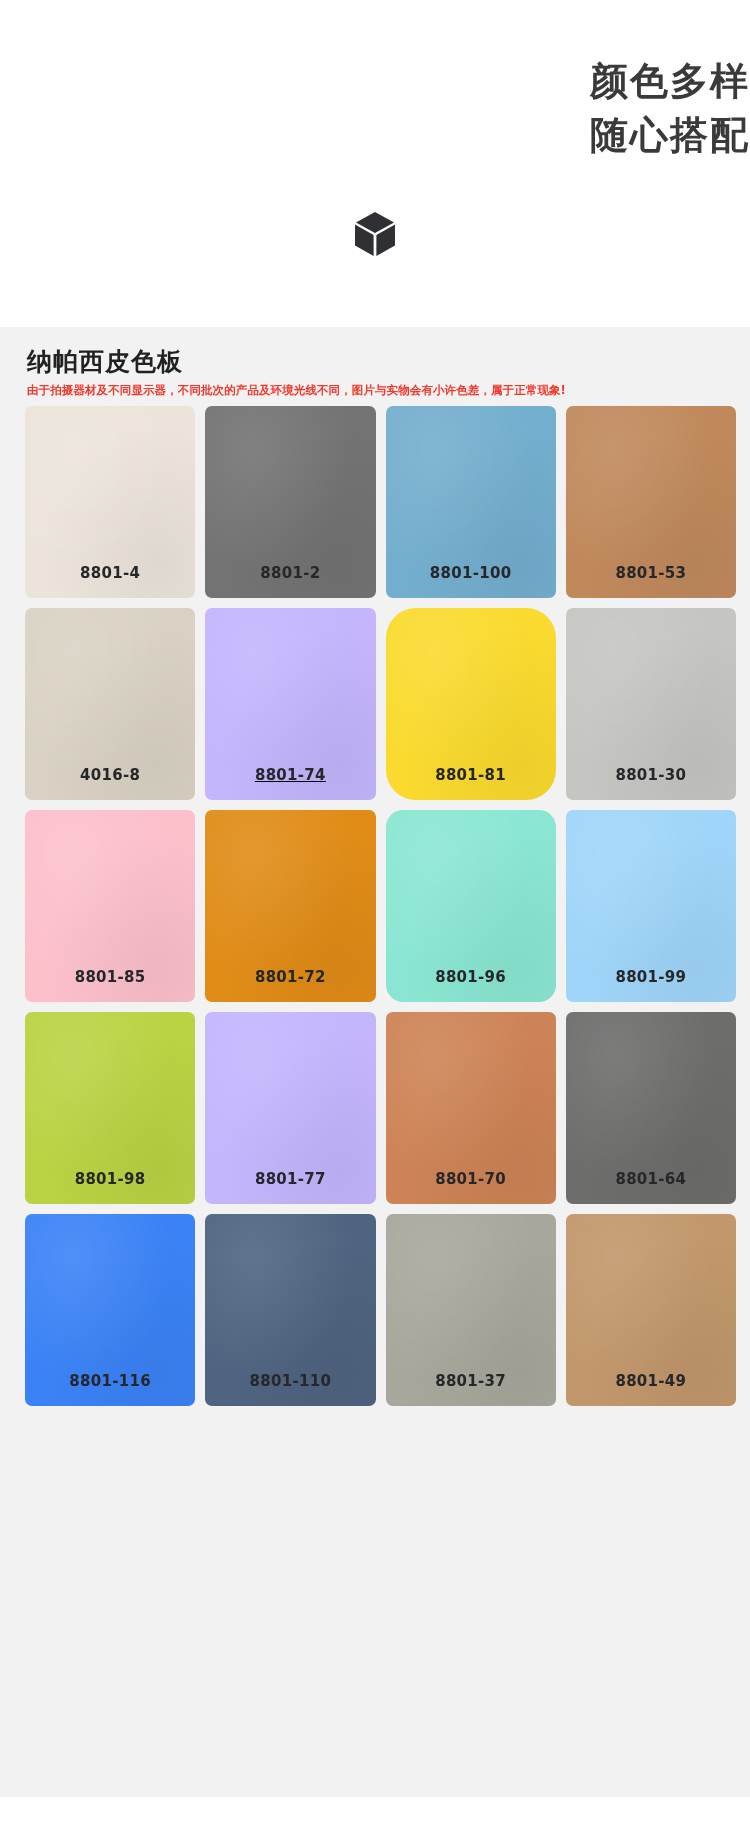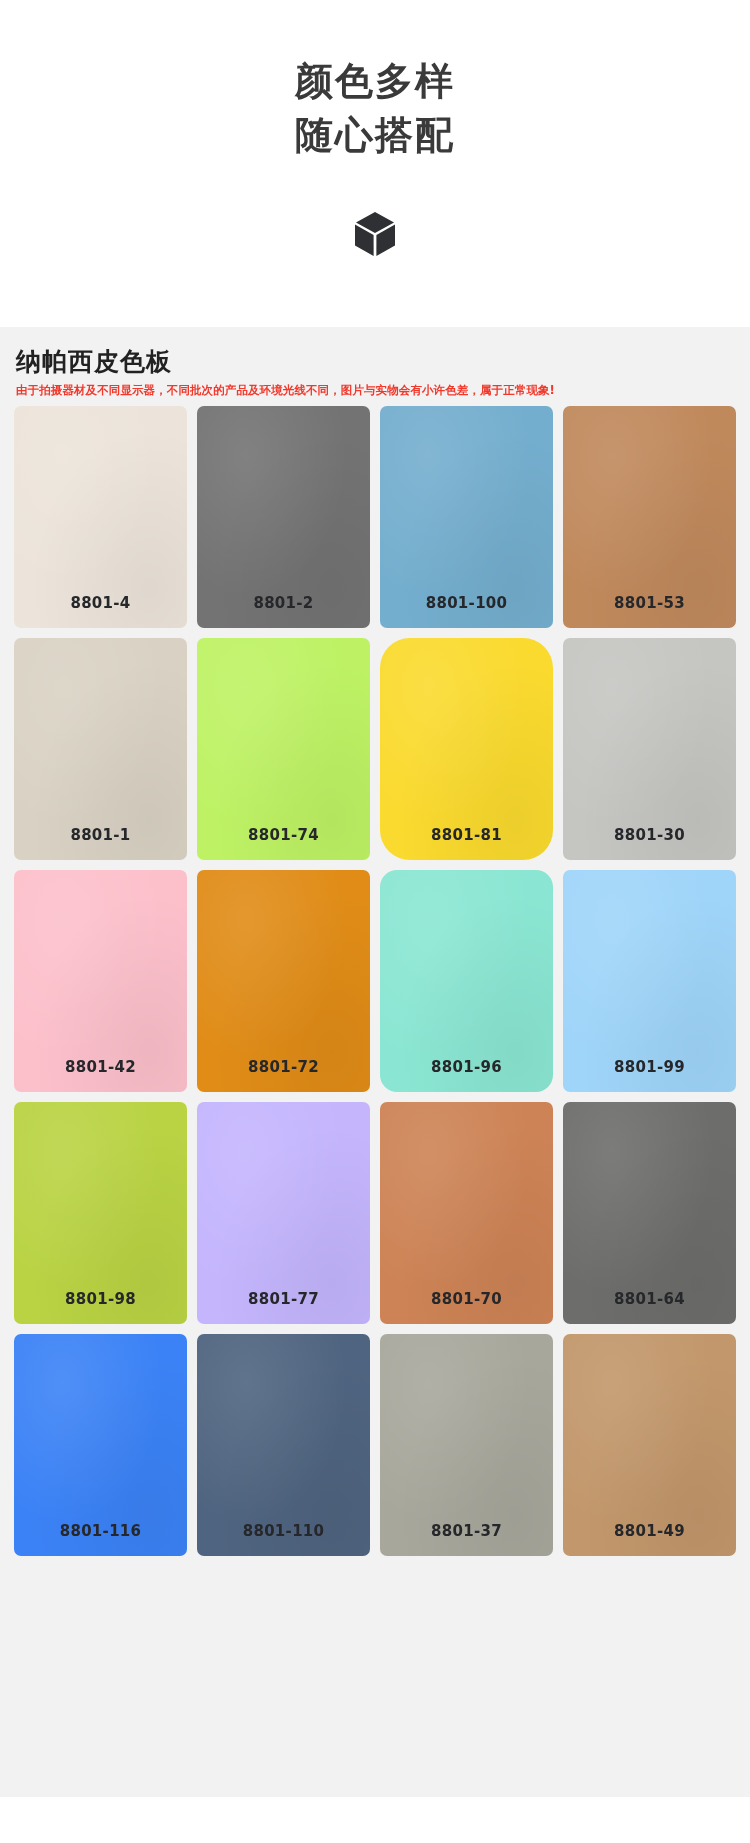--- a/index.html
+++ b/index.html
@@ -24,20 +24,21 @@
     text-align: center;
   }
 
   .hero-title {
     font-size: 38px;
     line-height: 1.42;
     font-weight: 700;
     color: #3a3a3a;
     letter-spacing: 2px;
     font-family: "DejaVu Sans", "Liberation Sans", sans-serif;
+    text-align: right;
   }
 
   .hero-title-line {
     display: block;
   }
 
   .hero-icon-wrap {
     margin-top: 44px;
     height: 58px;
     display: flex;
@@ -49,21 +50,21 @@
     display: block;
   }
 
   .hero-spacer {
     height: 62px;
   }
 
   
   .panel {
     background: #f2f2f2;
-    padding: 12px 0 26px 0;
+    padding: 12px 0 26px 11px;
     min-height: 1470px;
   }
 
   .panel-title {
     font-size: 25px;
     font-weight: 700;
     color: #222222;
     letter-spacing: 1px;
     padding: 6px 0 2px 16px;
     font-family: "DejaVu Sans", "Liberation Sans", sans-serif;
@@ -82,21 +83,21 @@
   
   .swatch-grid {
     display: grid;
     grid-template-columns: repeat(4, 1fr);
     gap: 10px 10px;
     padding: 0 14px;
   }
 
   .swatch {
     position: relative;
-    height: 222px;
+    height: 192px;
     border-radius: 7px;
     display: flex;
     align-items: flex-end;
     justify-content: center;
     overflow: hidden;
   }
 
   
   .swatch::after {
     content: "";
@@ -156,34 +157,34 @@
       <span class="swatch-label">8801-2</span>
     </div>
     <div class="swatch" style="background-color: rgb(116, 174, 206);">
       <span class="swatch-label">8801-100</span>
     </div>
     <div class="swatch" style="background-color: rgb(192, 137, 92);">
       <span class="swatch-label">8801-53</span>
     </div>
 
     <div class="swatch" style="background-color: rgb(217, 210, 196);">
-      <span class="swatch-label">8801-1</span>
-    </div>
-    <div class="swatch" style="background-color: #bef264;">
+      <span class="swatch-label">4016-8</span>
+    </div>
+    <div class="swatch" style="background-color: #c4b5fd; text-decoration: underline;">
       <span class="swatch-label">8801-74</span>
     </div>
     <div class="swatch" style="background-color: rgb(250, 218, 46); border-radius: 30px;">
       <span class="swatch-label">8801-81</span>
     </div>
     <div class="swatch" style="background-color: rgb(197, 198, 194);">
       <span class="swatch-label">8801-30</span>
     </div>
 
     <div class="swatch" style="background-color: rgb(252, 192, 203);">
-      <span class="swatch-label">8801-42</span>
+      <span class="swatch-label">8801-85</span>
     </div>
     <div class="swatch" style="background-color: rgb(224, 140, 23);">
       <span class="swatch-label">8801-72</span>
     </div>
     <div class="swatch" style="background-color: rgb(138, 230, 210); border-radius: 17px;">
       <span class="swatch-label">8801-96</span>
     </div>
     <div class="swatch" style="background-color: rgb(159, 213, 249);">
       <span class="swatch-label">8801-99</span>
     </div>

